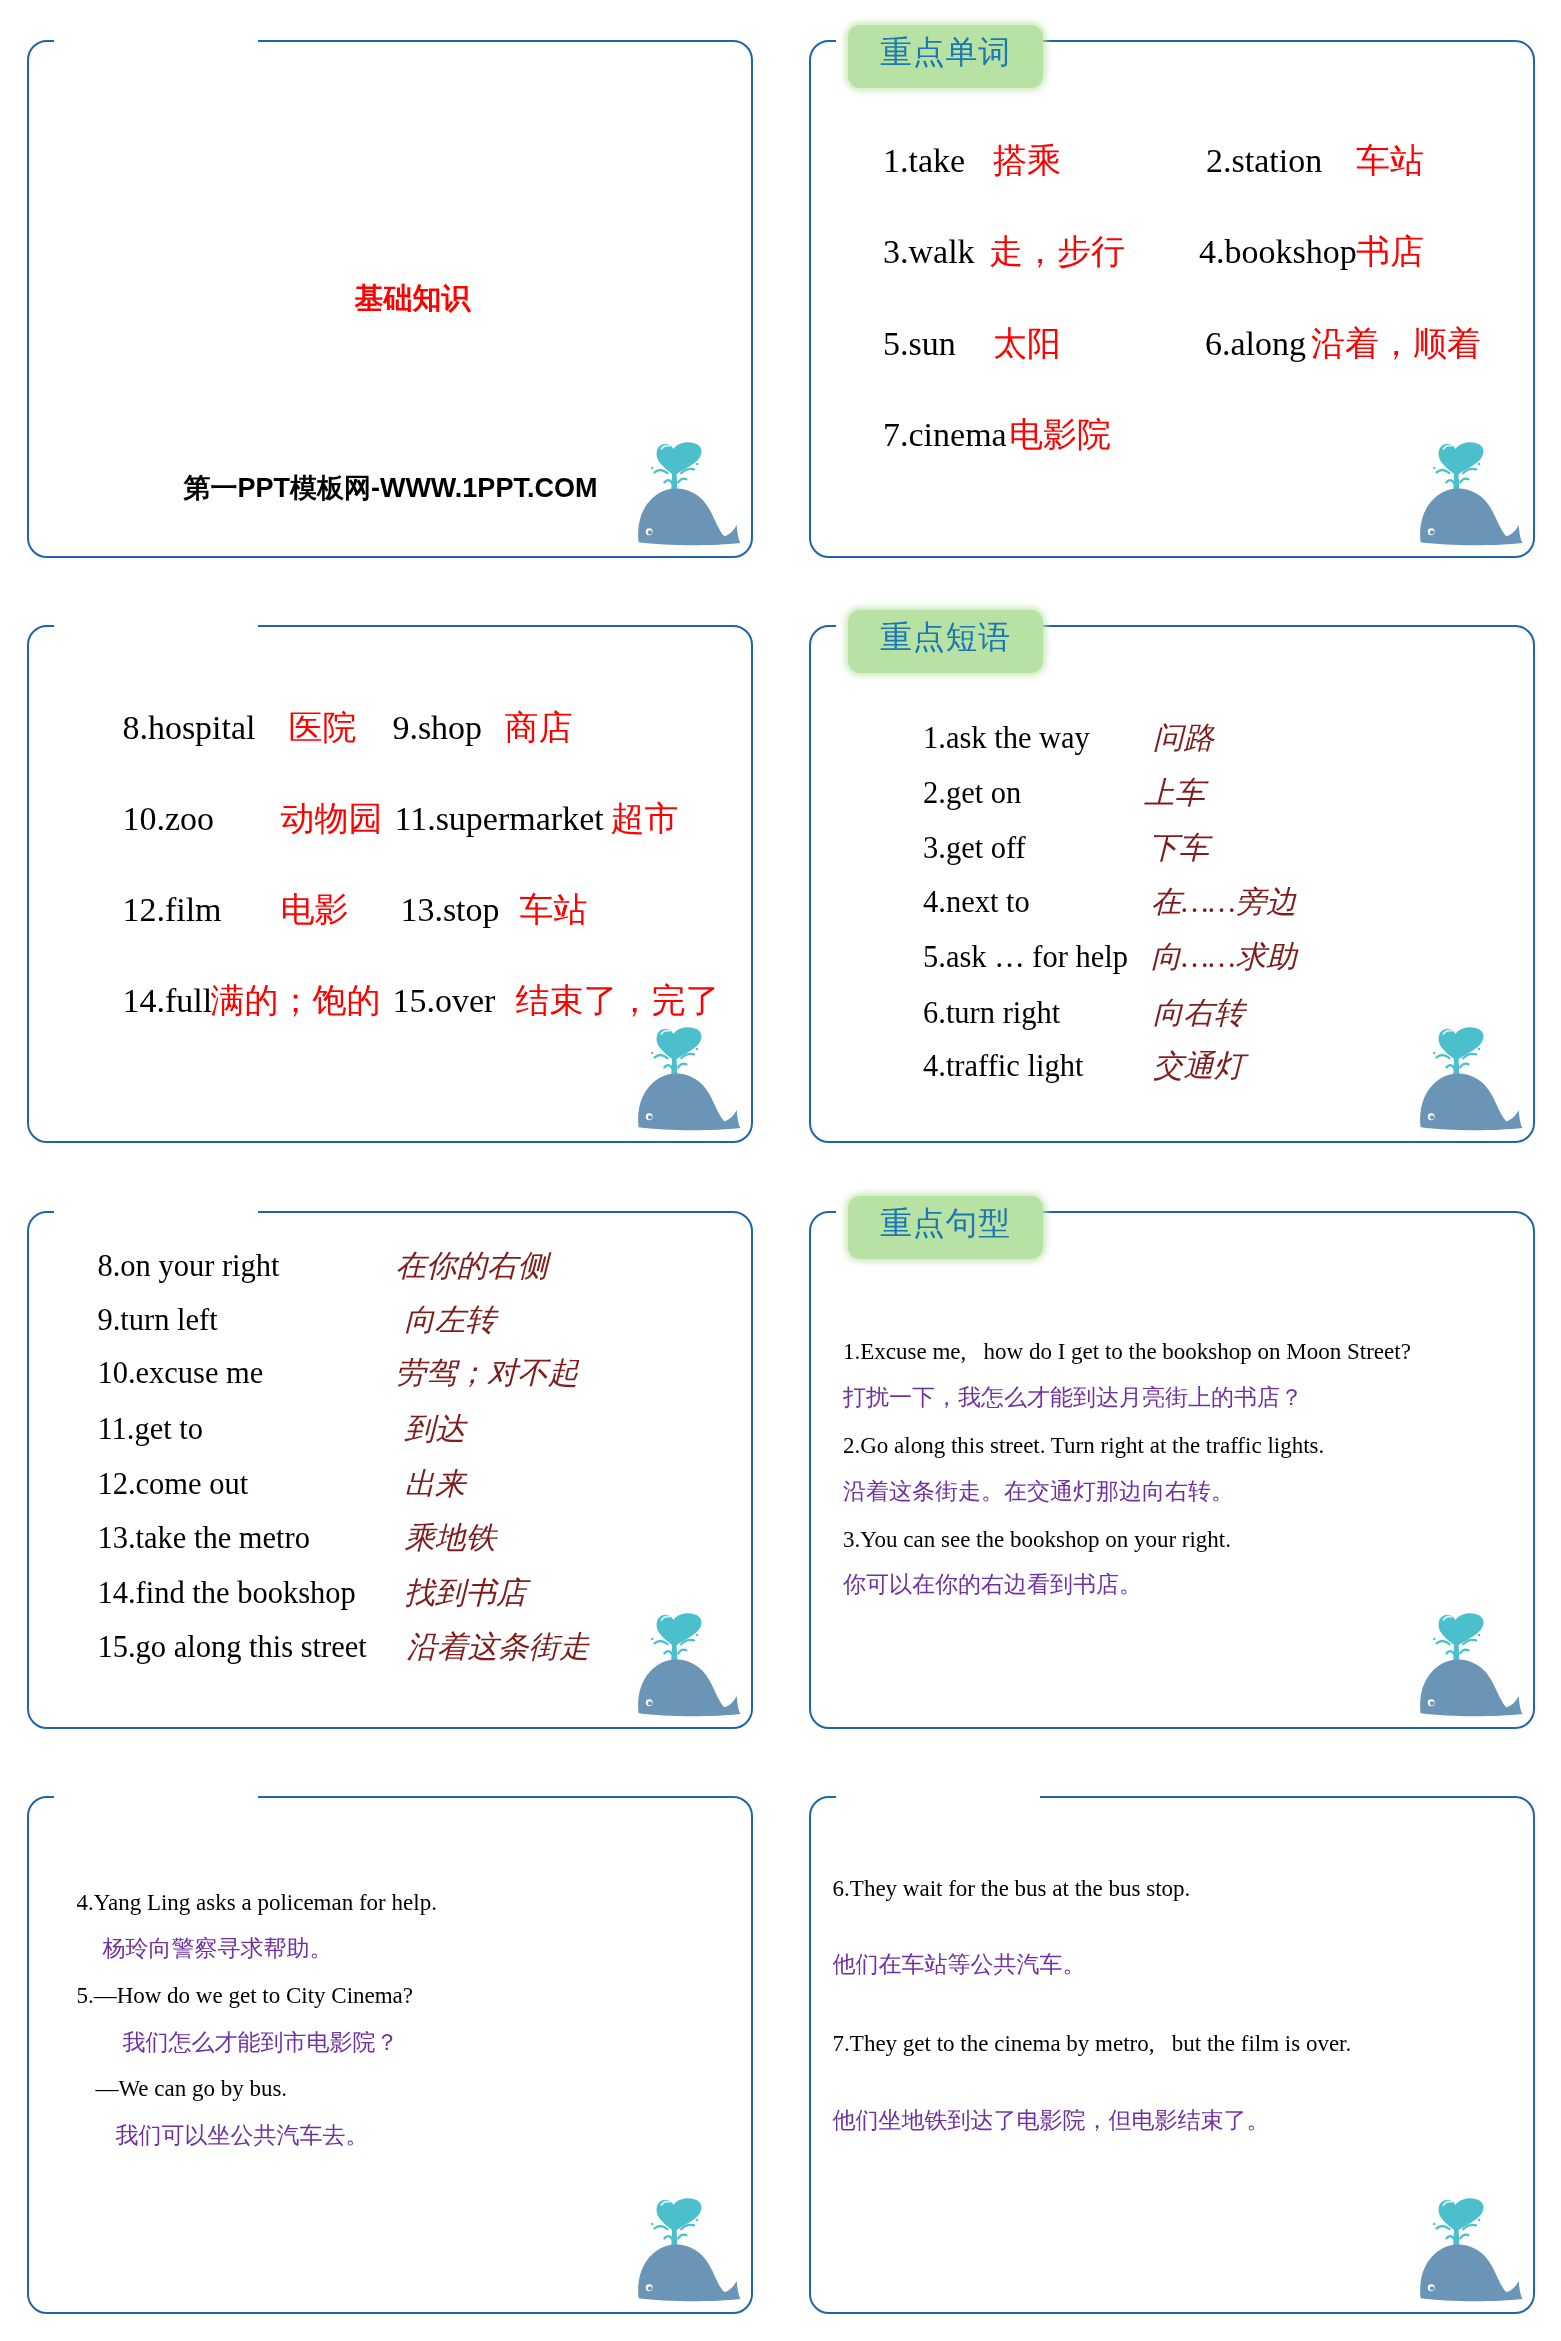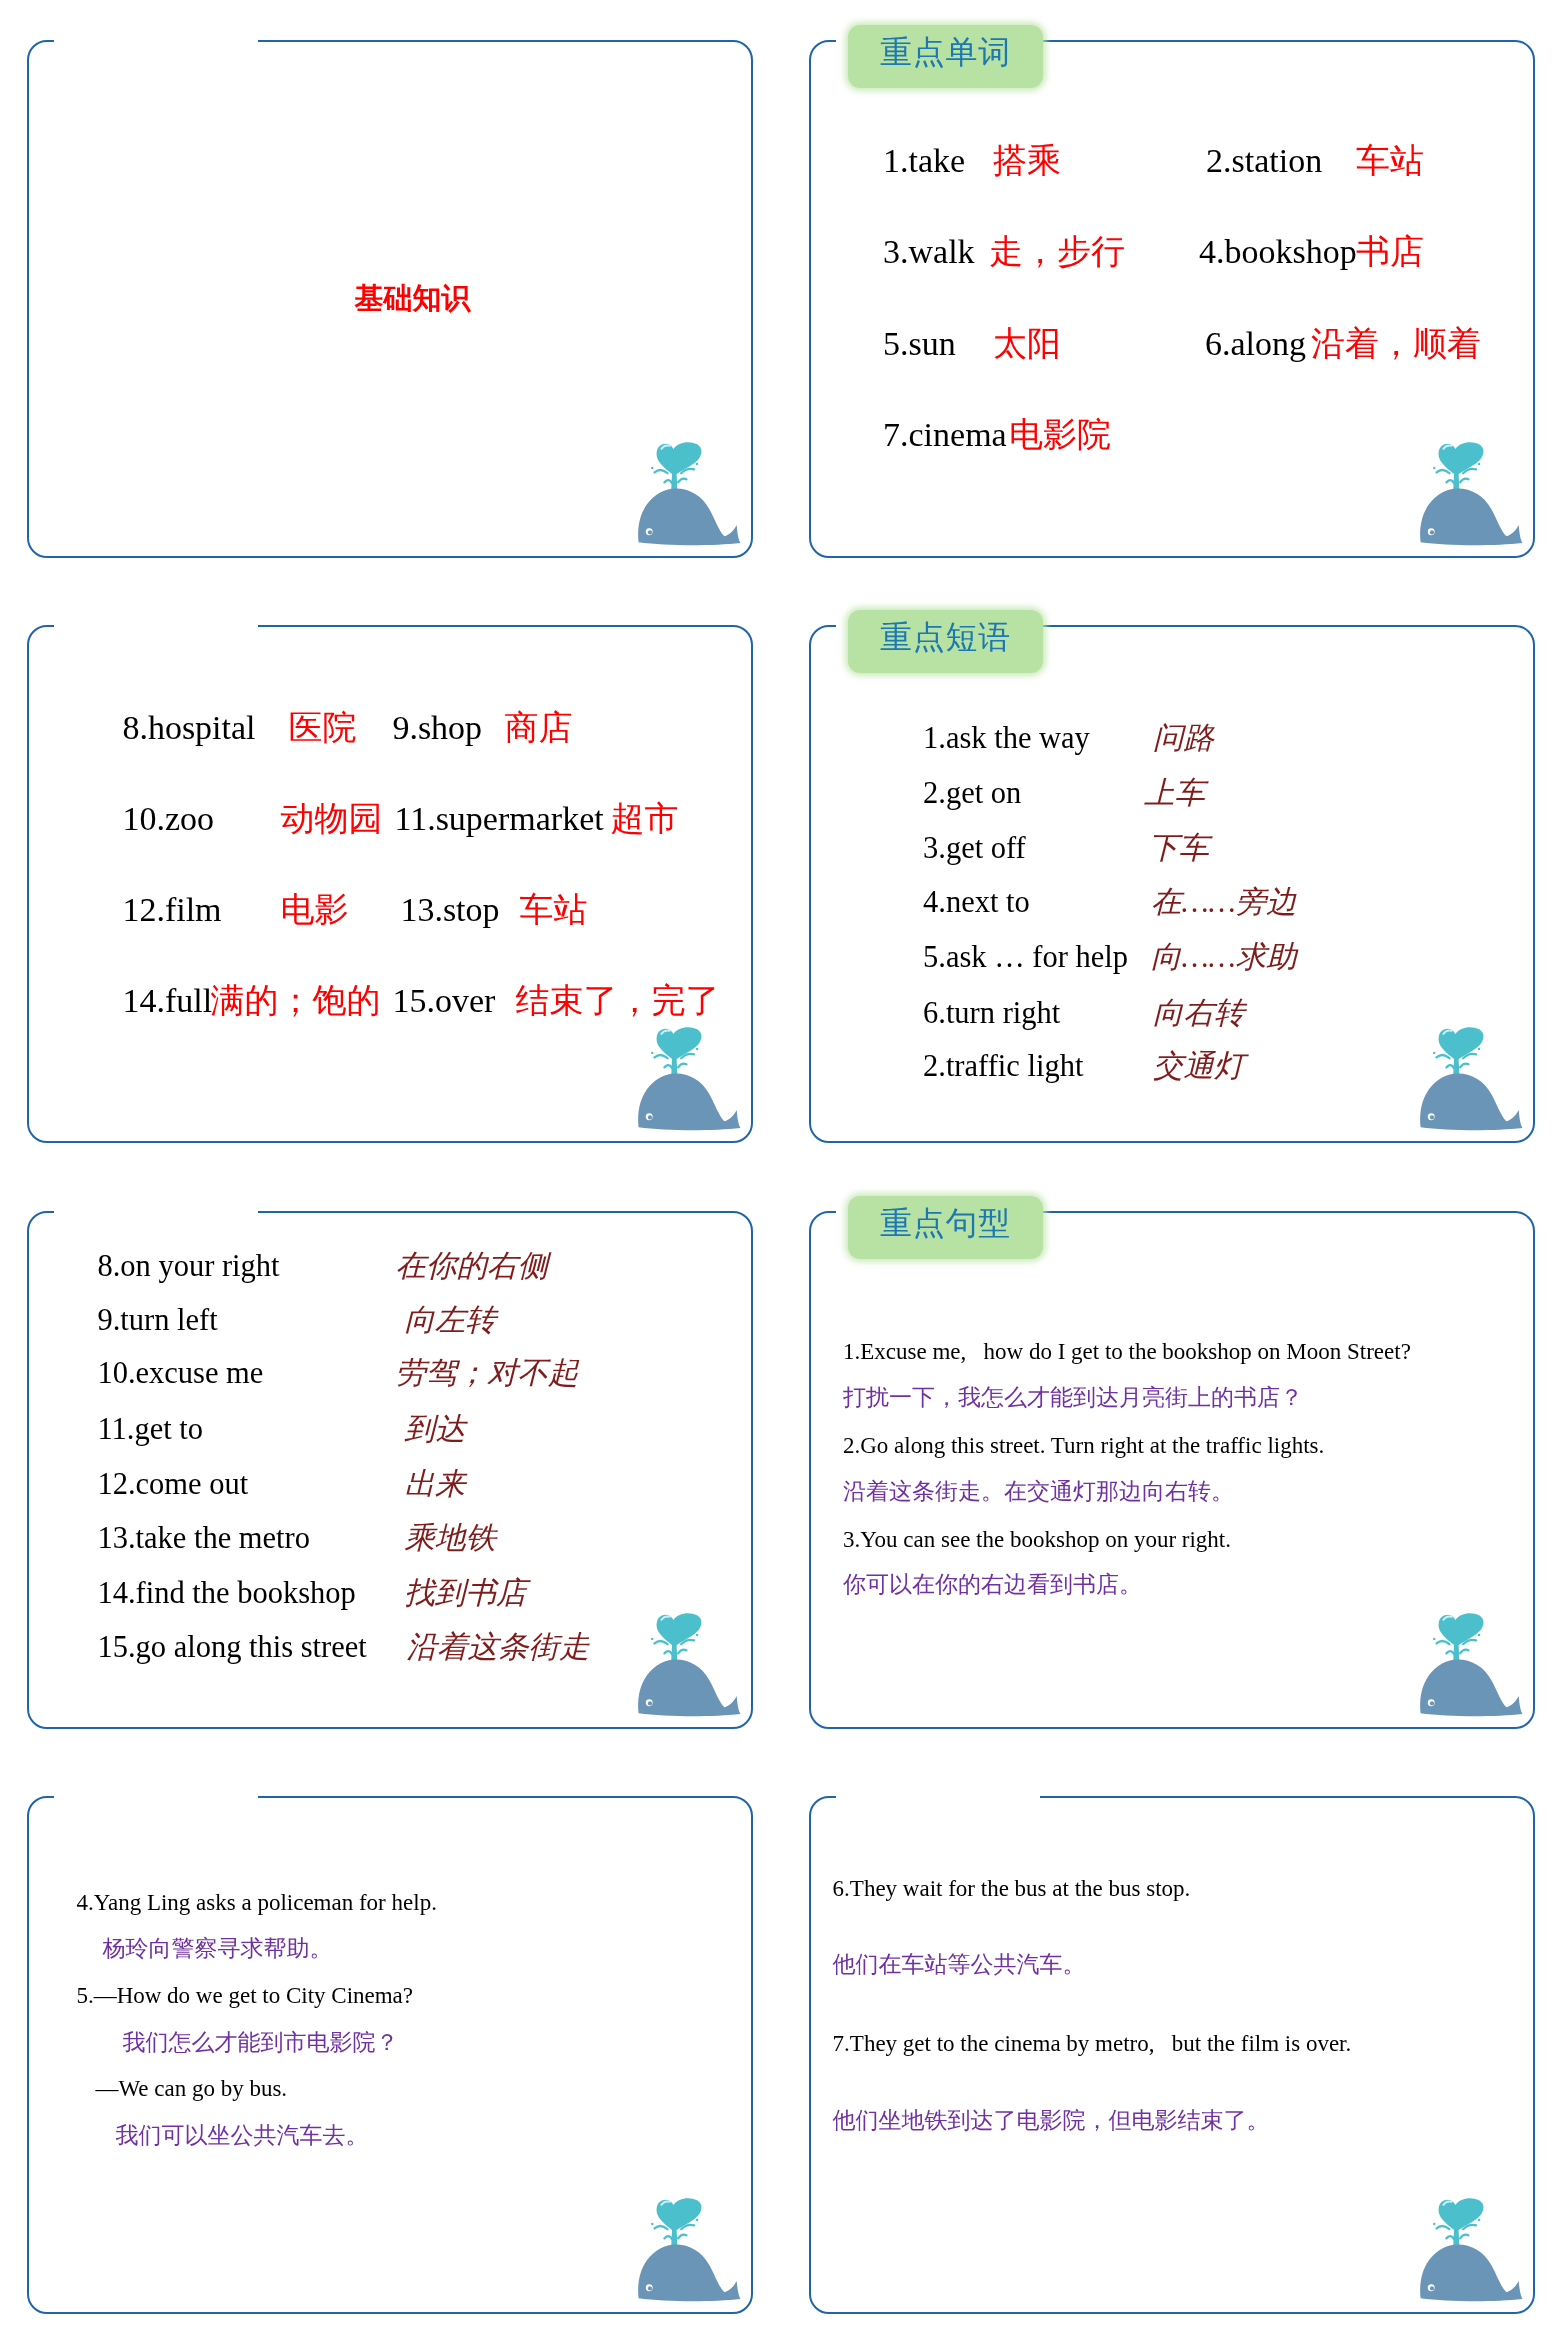--- a/index.html
+++ b/index.html
@@ -61,20 +61,21 @@
       <circle cx="17" cy="122" r="4.5" fill="#ffffff"></circle>
       <circle cx="18" cy="123" r="2.8" fill="#6a95b6"></circle>
     </symbol>
   </defs>
 </svg>
 
 <div class="s" style="left:27.4px;top:40px">
   <div class="fr"></div>
   <div class="gap"></div>
   <div class="subtitle">基础知识</div>
+  <div class="footer">第一PPT模板网-WWW.1PPT.COM</div>
   <svg class="whale" viewBox="0 0 140 150" width="107" height="114">
       <use href="#whale-shape"></use>
     </svg>
 </div>
 
 <div class="s" style="left:809px;top:40px">
   <div class="fr"></div>
   <div class="gap"></div>
   <div class="lbl">重点单词</div>
   <span class="t v" style="left:74px;top:98px">1.take</span>
@@ -129,21 +130,21 @@
   <span class="t p" style="left:114px;top:153px">2.get on</span>
   <span class="t p dred" style="left:335px;top:153px">上车</span>
   <span class="t p" style="left:114px;top:208px">3.get off</span>
   <span class="t p dred" style="left:339px;top:208px">下车</span>
   <span class="t p" style="left:114px;top:262px">4.next to</span>
   <span class="t p dred" style="left:342px;top:262px">在……旁边</span>
   <span class="t p" style="left:114px;top:317px">5.ask … for help</span>
   <span class="t p dred" style="left:342px;top:317px">向……求助</span>
   <span class="t p" style="left:114px;top:373px">6.turn right</span>
   <span class="t p dred" style="left:344px;top:373px">向右转</span>
-  <span class="t p" style="left:114px;top:426px">2.traffic light</span>
+  <span class="t p" style="left:114px;top:426px">4.traffic light</span>
   <span class="t p dred" style="left:344px;top:426px">交通灯</span>
   <svg class="whale" viewBox="0 0 140 150" width="107" height="114">
       <use href="#whale-shape"></use>
     </svg>
 </div>
 
 <div class="s" style="left:27.4px;top:1211px">
   <div class="fr"></div>
   <div class="gap"></div>
   <span class="t p" style="left:70px;top:40px">8.on your right</span>

